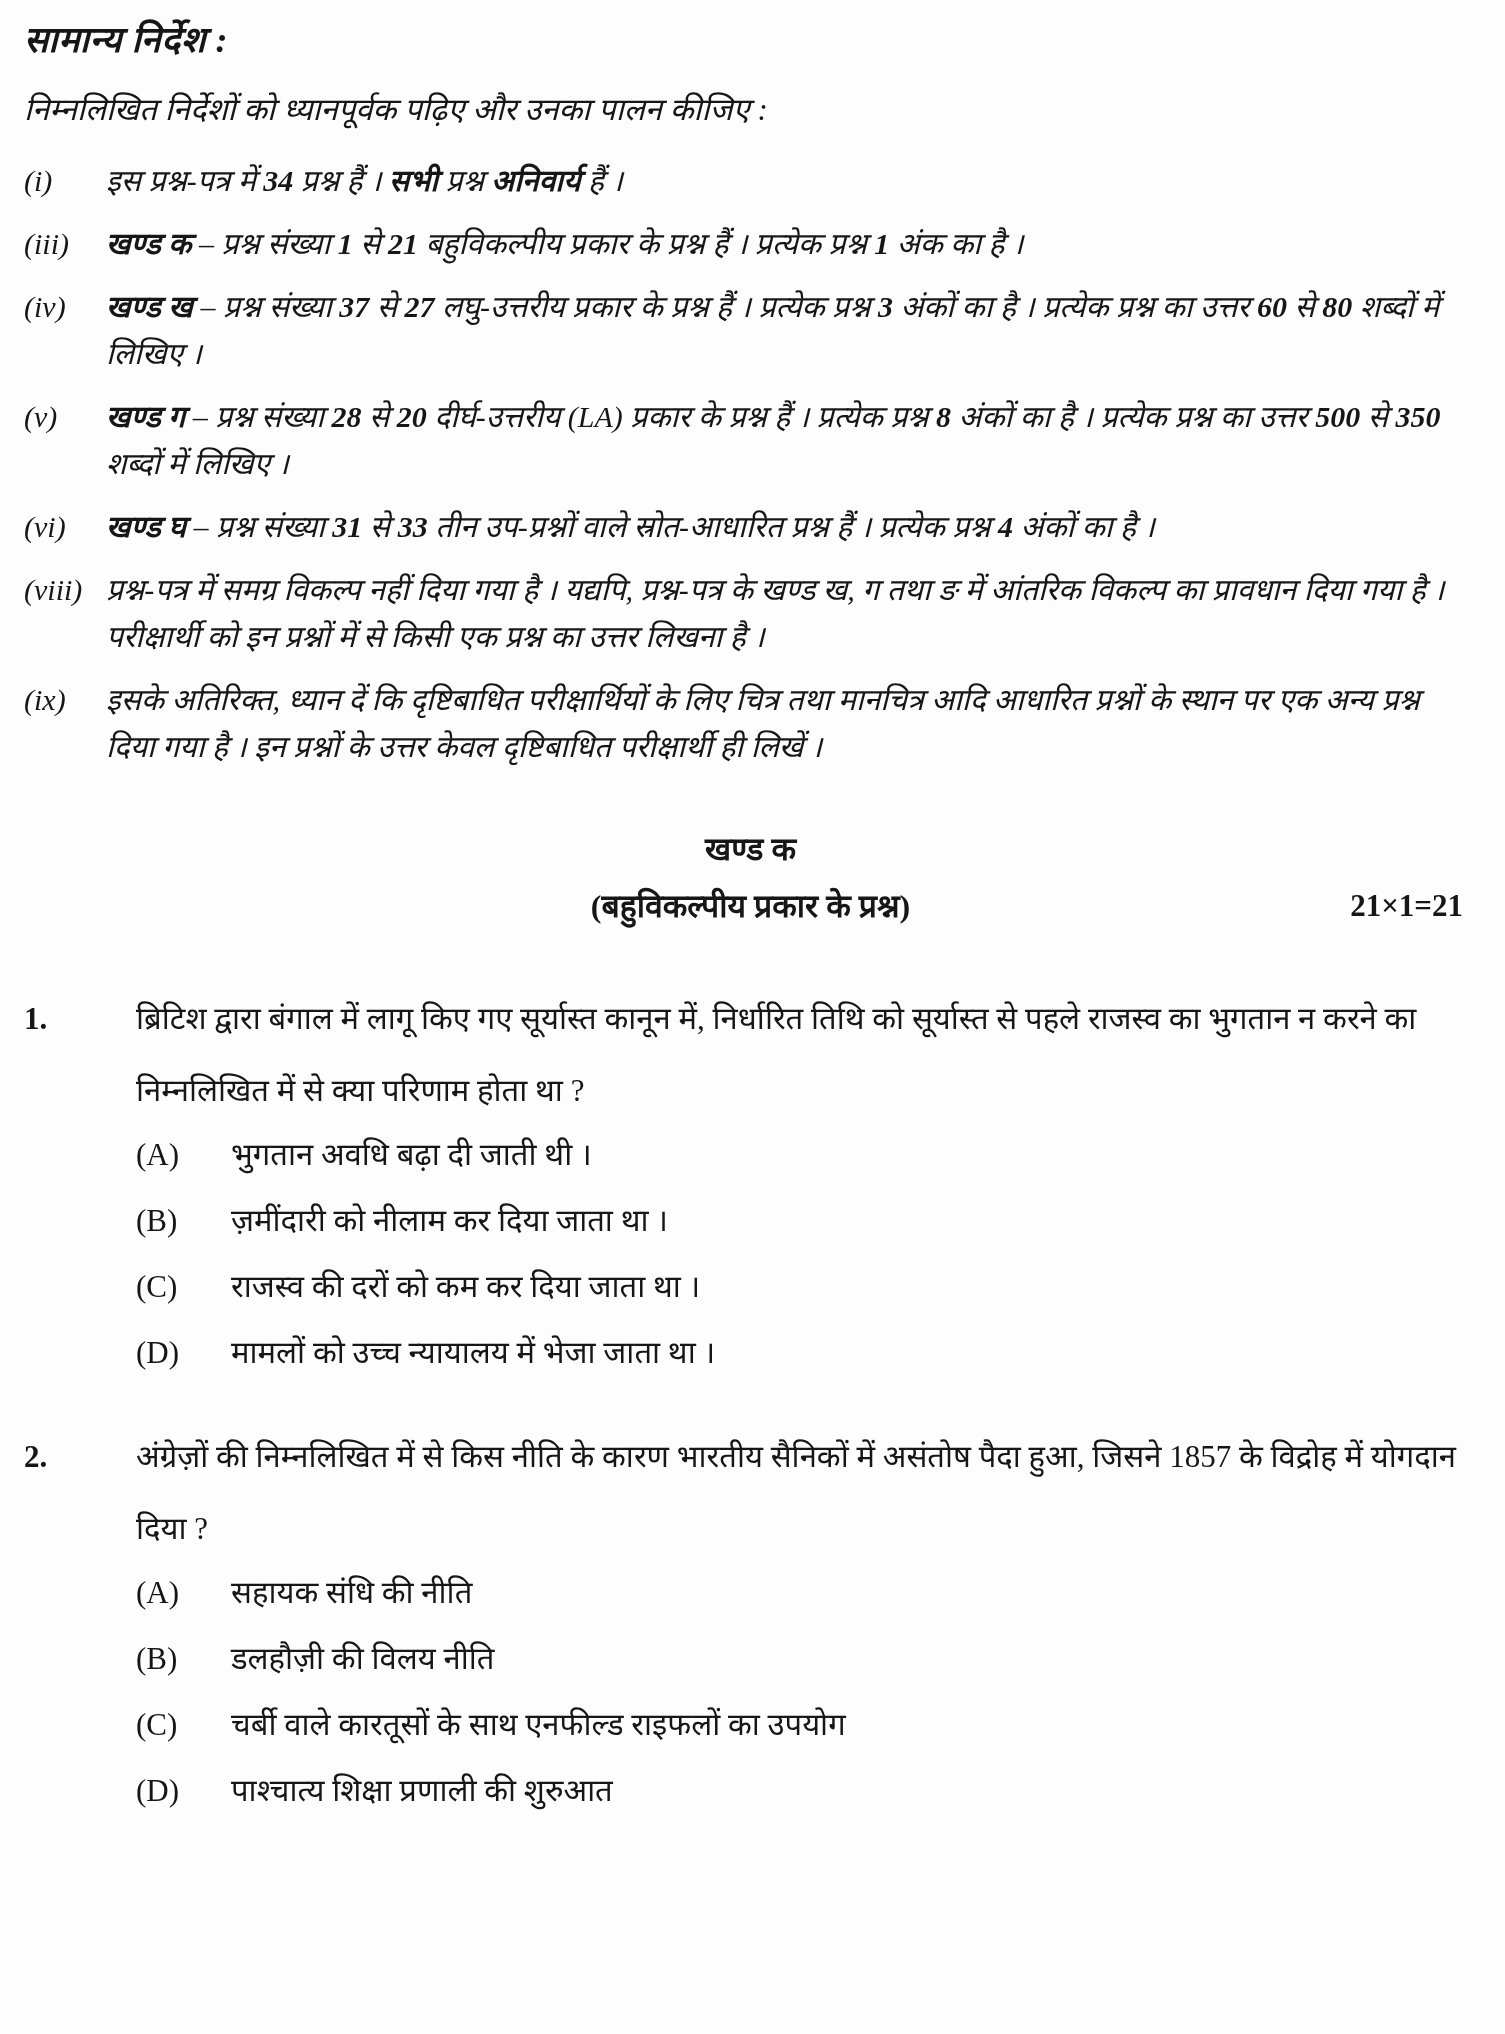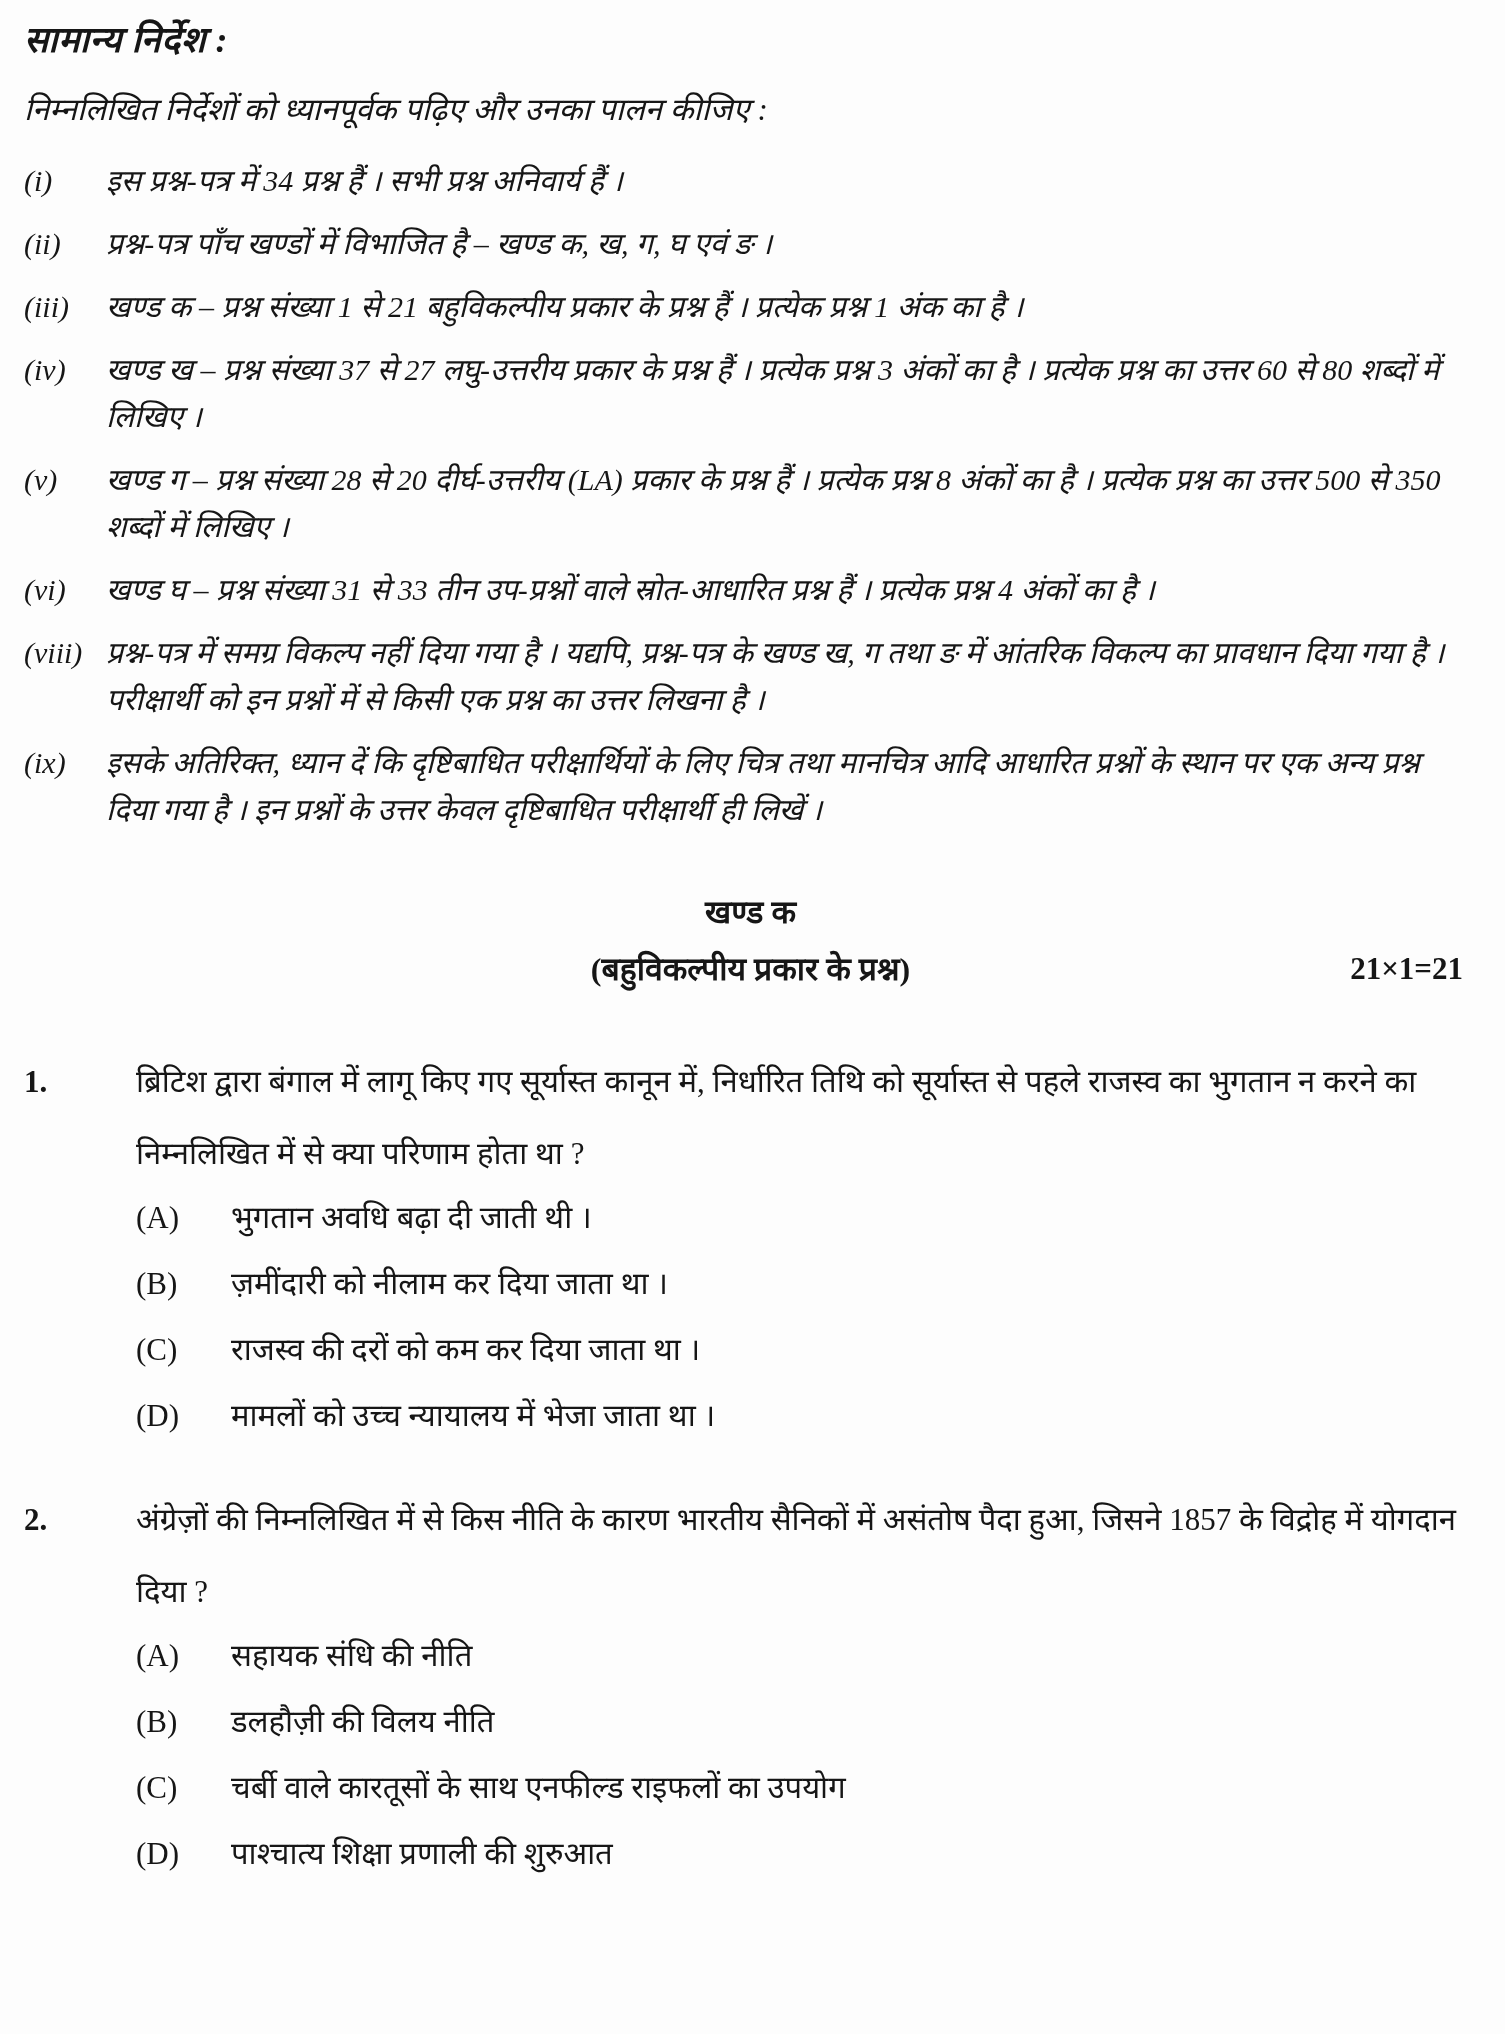--- a/index.html
+++ b/index.html
@@ -16,21 +16,21 @@
   .gi-title {
     font-size: 36px; font-weight: 700; font-style: italic;
     letter-spacing: 0.5px;
   }
   .gi-intro { margin-top: 24px; font-size: 31px; font-style: italic; }
 
   .instr-list { margin-top: 28px; font-size: 30px; font-style: italic; }
   .instr-row { display: flex; margin-bottom: 16px; }
   .instr-num { flex: 0 0 82px; line-height: 47px; }
   .instr-text { flex: 1; line-height: 47px; padding-right: 2px; text-align: left; }
-  .instr-text b { font-weight: 400; }
+  .instr-text b { font-weight: 700; }
 
   
   .section-head { margin-top: 56px; text-align: center; font-weight: 700; font-size: 32px; }
   .section-subrow { position: relative; margin-top: 14px; line-height: 46px; }
   .section-sub { text-align: center; font-weight: 700; font-size: 32px; }
   .section-marks {
     position: absolute; right: 14px; top: 0;
     font-size: 31px; font-weight: 700; 
   }
 
@@ -51,24 +51,20 @@
 <div class="page">
 
   <div class="gi-title">सामान्य निर्देश :</div>
 
   <div class="gi-intro">निम्नलिखित निर्देशों को ध्यानपूर्वक पढ़िए और उनका पालन कीजिए :</div>
 
   <div class="instr-list" id="instr-list">
       <div class="instr-row">
         <div class="instr-num">(i)</div>
         <div class="instr-text">इस प्रश्न-पत्र में <b>34</b> प्रश्न हैं । <b>सभी</b> प्रश्न <b>अनिवार्य</b> हैं ।</div>
-      </div>
-      <div class="instr-row">
-        <div class="instr-num">(ii)</div>
-        <div class="instr-text">प्रश्न-पत्र <b>पाँच</b> खण्डों में विभाजित है – <b>खण्ड क, ख, ग, घ</b> एवं <b>ङ</b> ।</div>
       </div>
       <div class="instr-row">
         <div class="instr-num">(iii)</div>
         <div class="instr-text"><b>खण्ड क</b> – प्रश्न संख्या <b>1</b> से <b>21</b> बहुविकल्पीय प्रकार के प्रश्न हैं । प्रत्येक प्रश्न <b>1</b> अंक का है ।</div>
       </div>
       <div class="instr-row">
         <div class="instr-num">(iv)</div>
         <div class="instr-text"><b>खण्ड ख</b> – प्रश्न संख्या <b>37</b> से <b>27</b> लघु-उत्तरीय प्रकार के प्रश्न हैं । प्रत्येक प्रश्न <b>3</b> अंकों का है । प्रत्येक प्रश्न का उत्तर <b>60</b> से <b>80</b> शब्दों में लिखिए ।</div>
       </div>
       <div class="instr-row">

